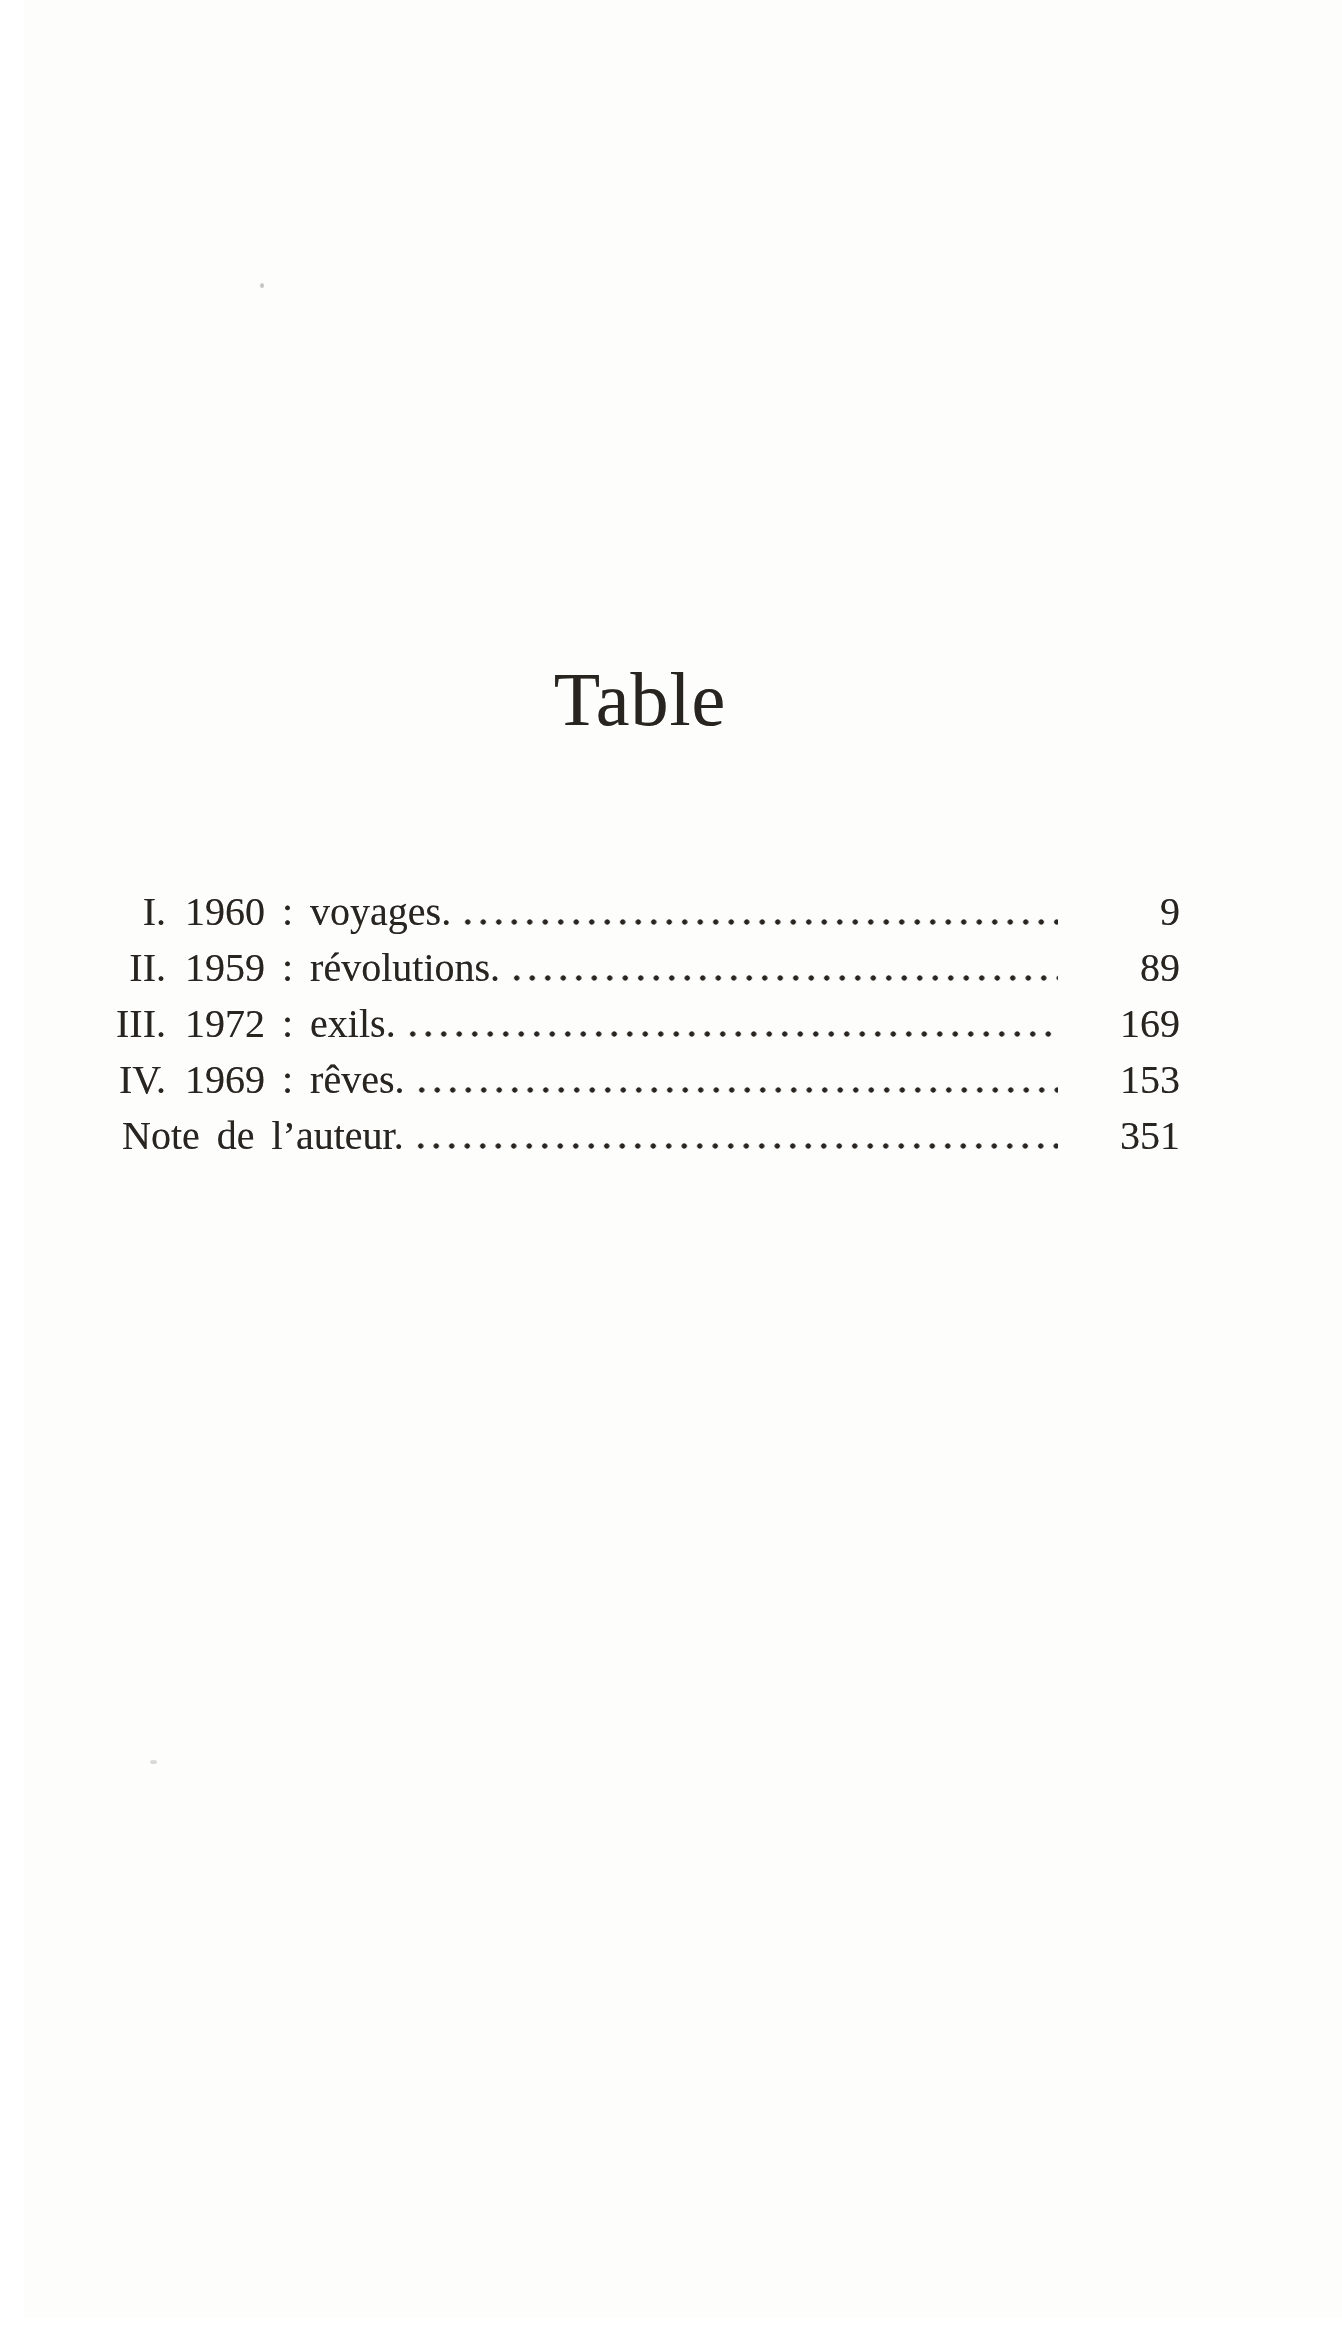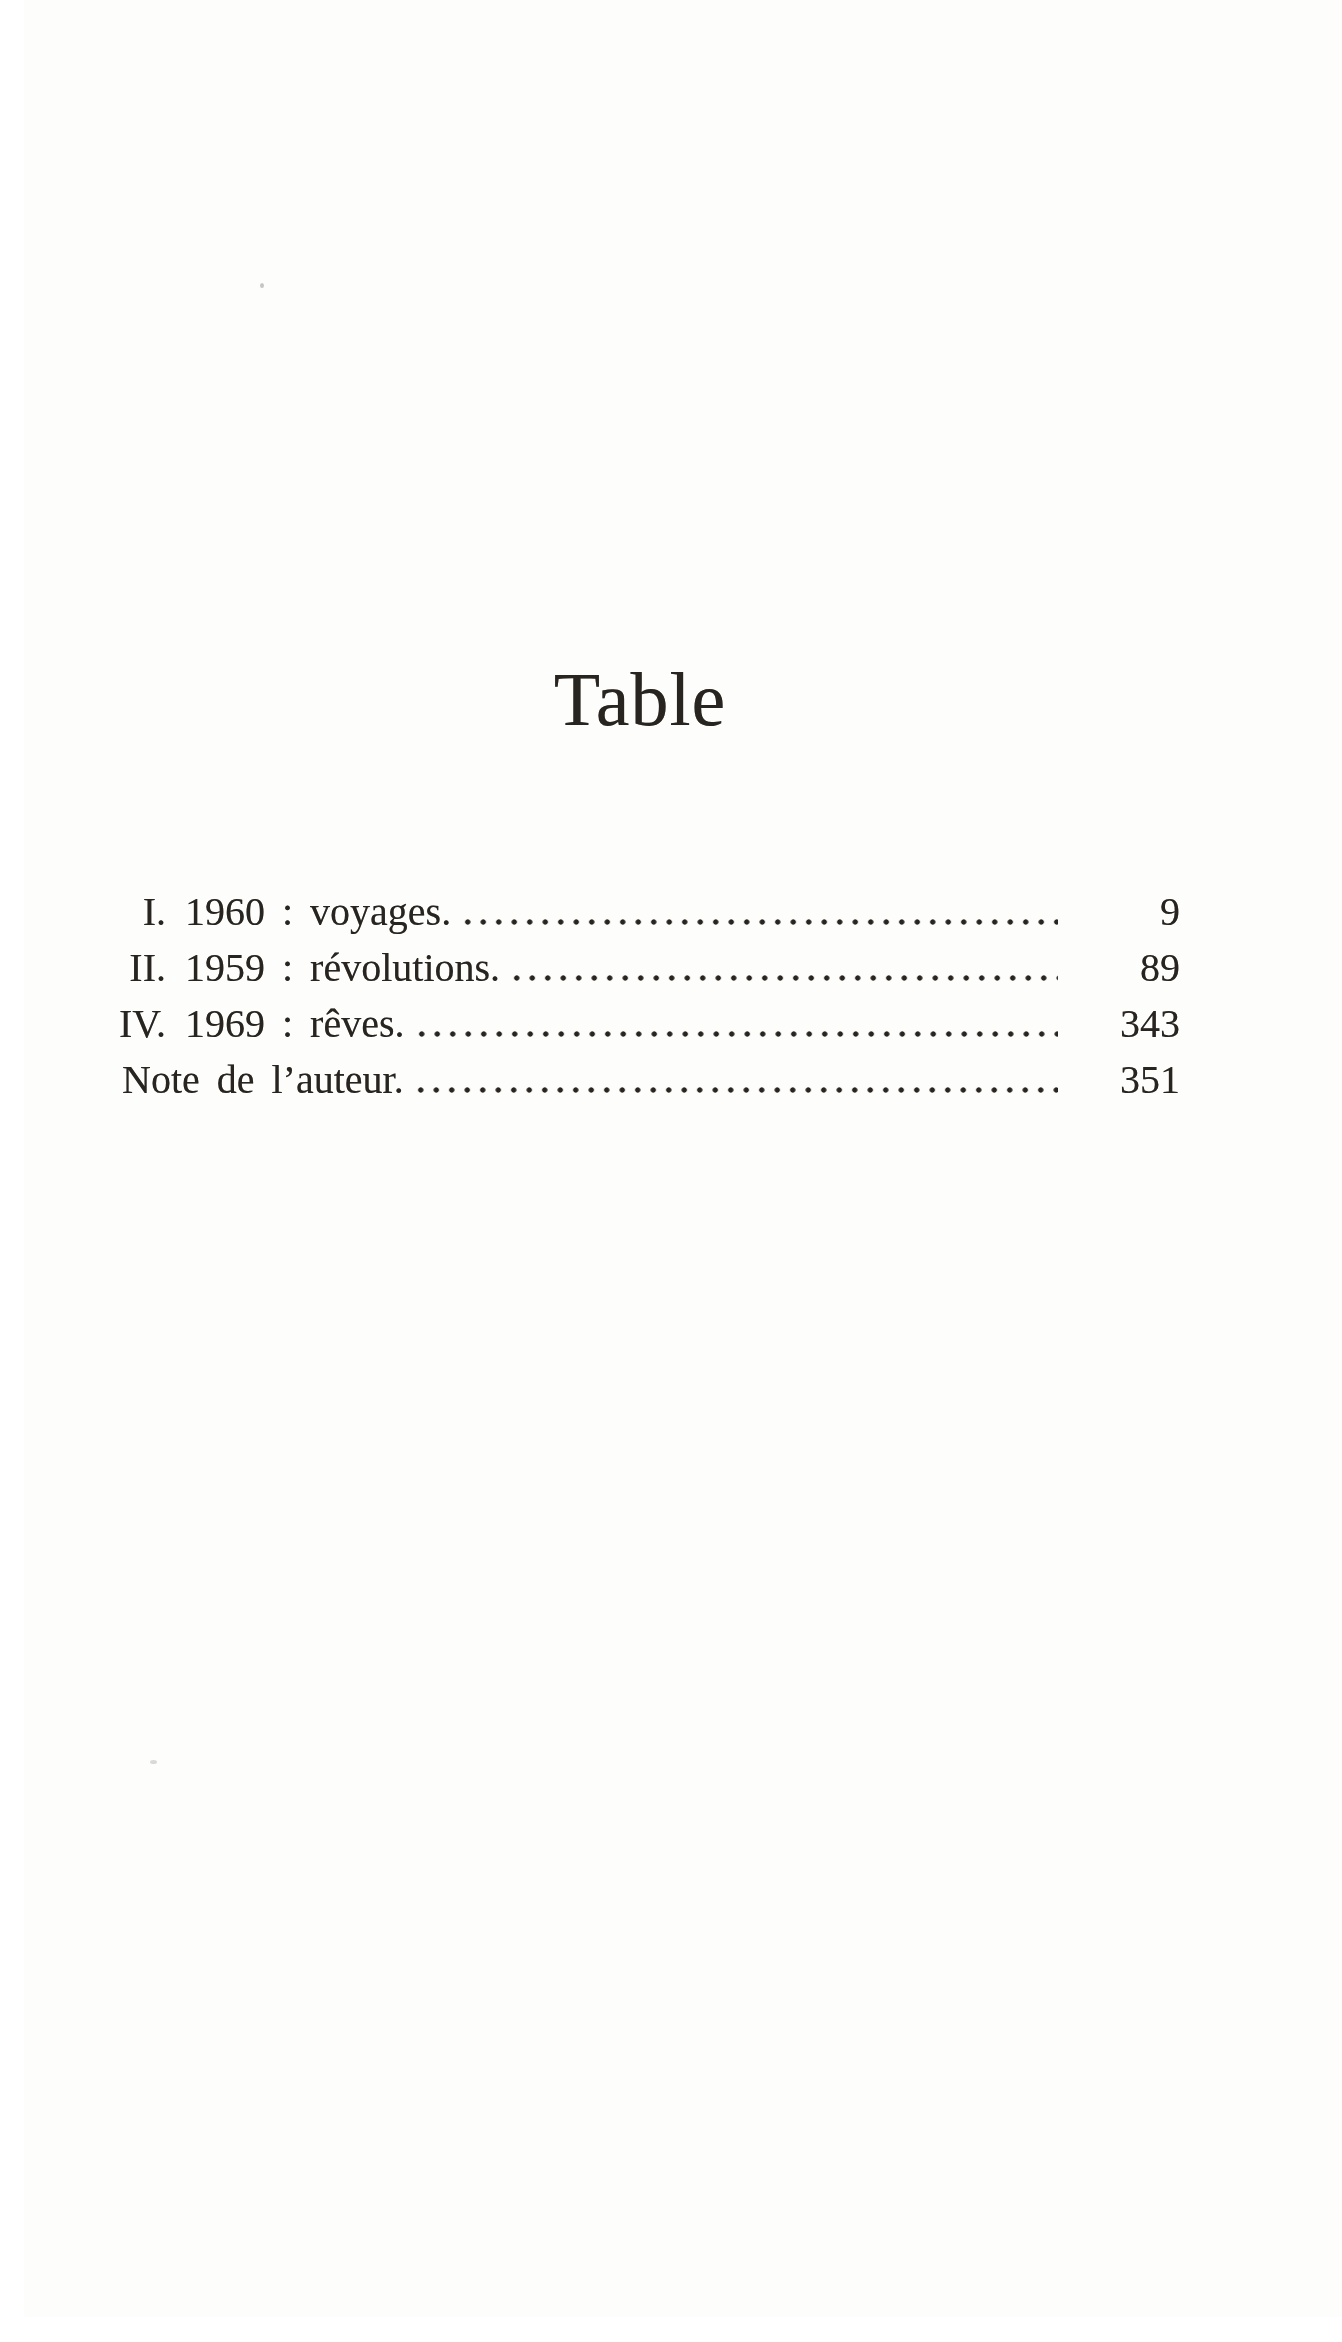--- a/index.html
+++ b/index.html
@@ -98,26 +98,32 @@
       <span class="pg">9</span>
     </div>
 
     <div class="row">
       <span class="num">II.</span>
       <span class="txt">1959 : révolutions.</span>
       <span class="leader"></span>
       <span class="pg">89</span>
     </div>
 
+    <div class="row">
+      <span class="num">III.</span>
+      <span class="txt">1972 : exils.</span>
+      <span class="leader"></span>
+      <span class="pg">169</span>
+    </div>
 
     <div class="row">
       <span class="num">IV.</span>
       <span class="txt">1969 : rêves.</span>
       <span class="leader"></span>
-      <span class="pg">343</span>
+      <span class="pg">153</span>
     </div>
 
     <div class="row row-note">
 
       <span class="txt">Note de l’auteur.</span>
       <span class="leader"></span>
       <span class="pg">351</span>
     </div>
 
   </div>

